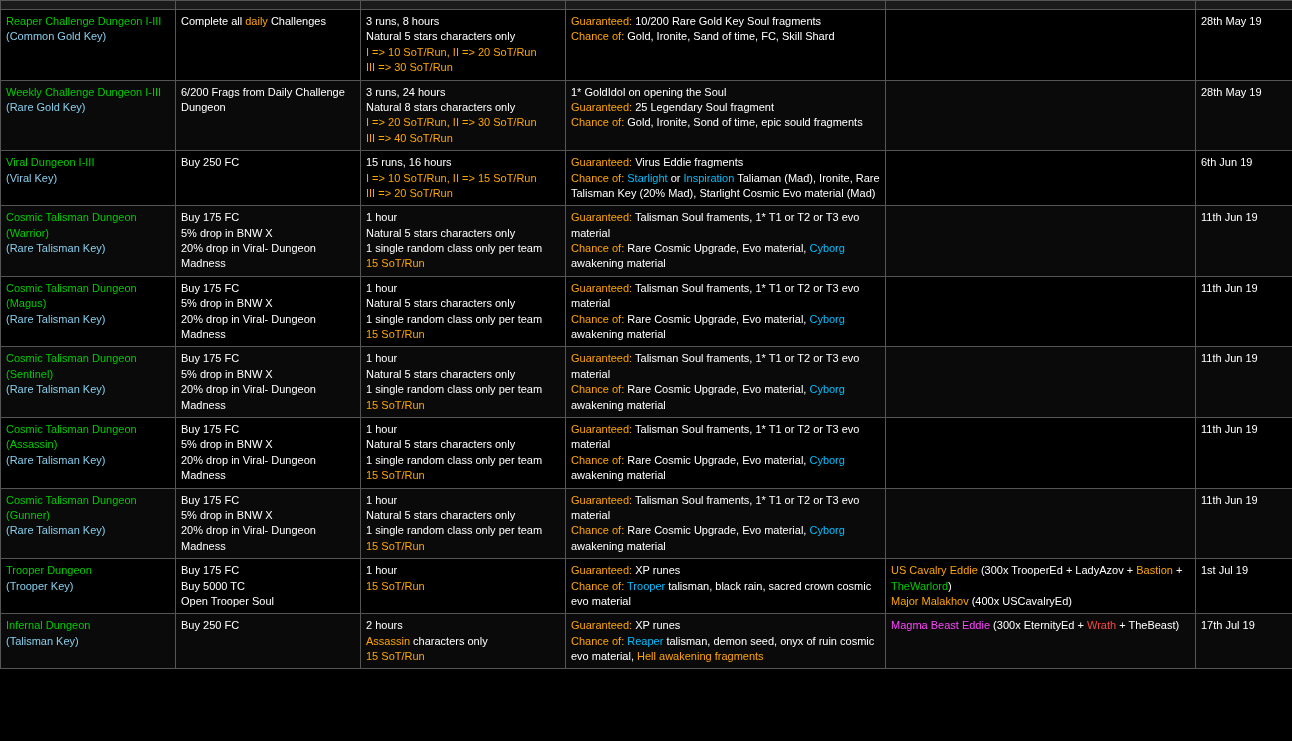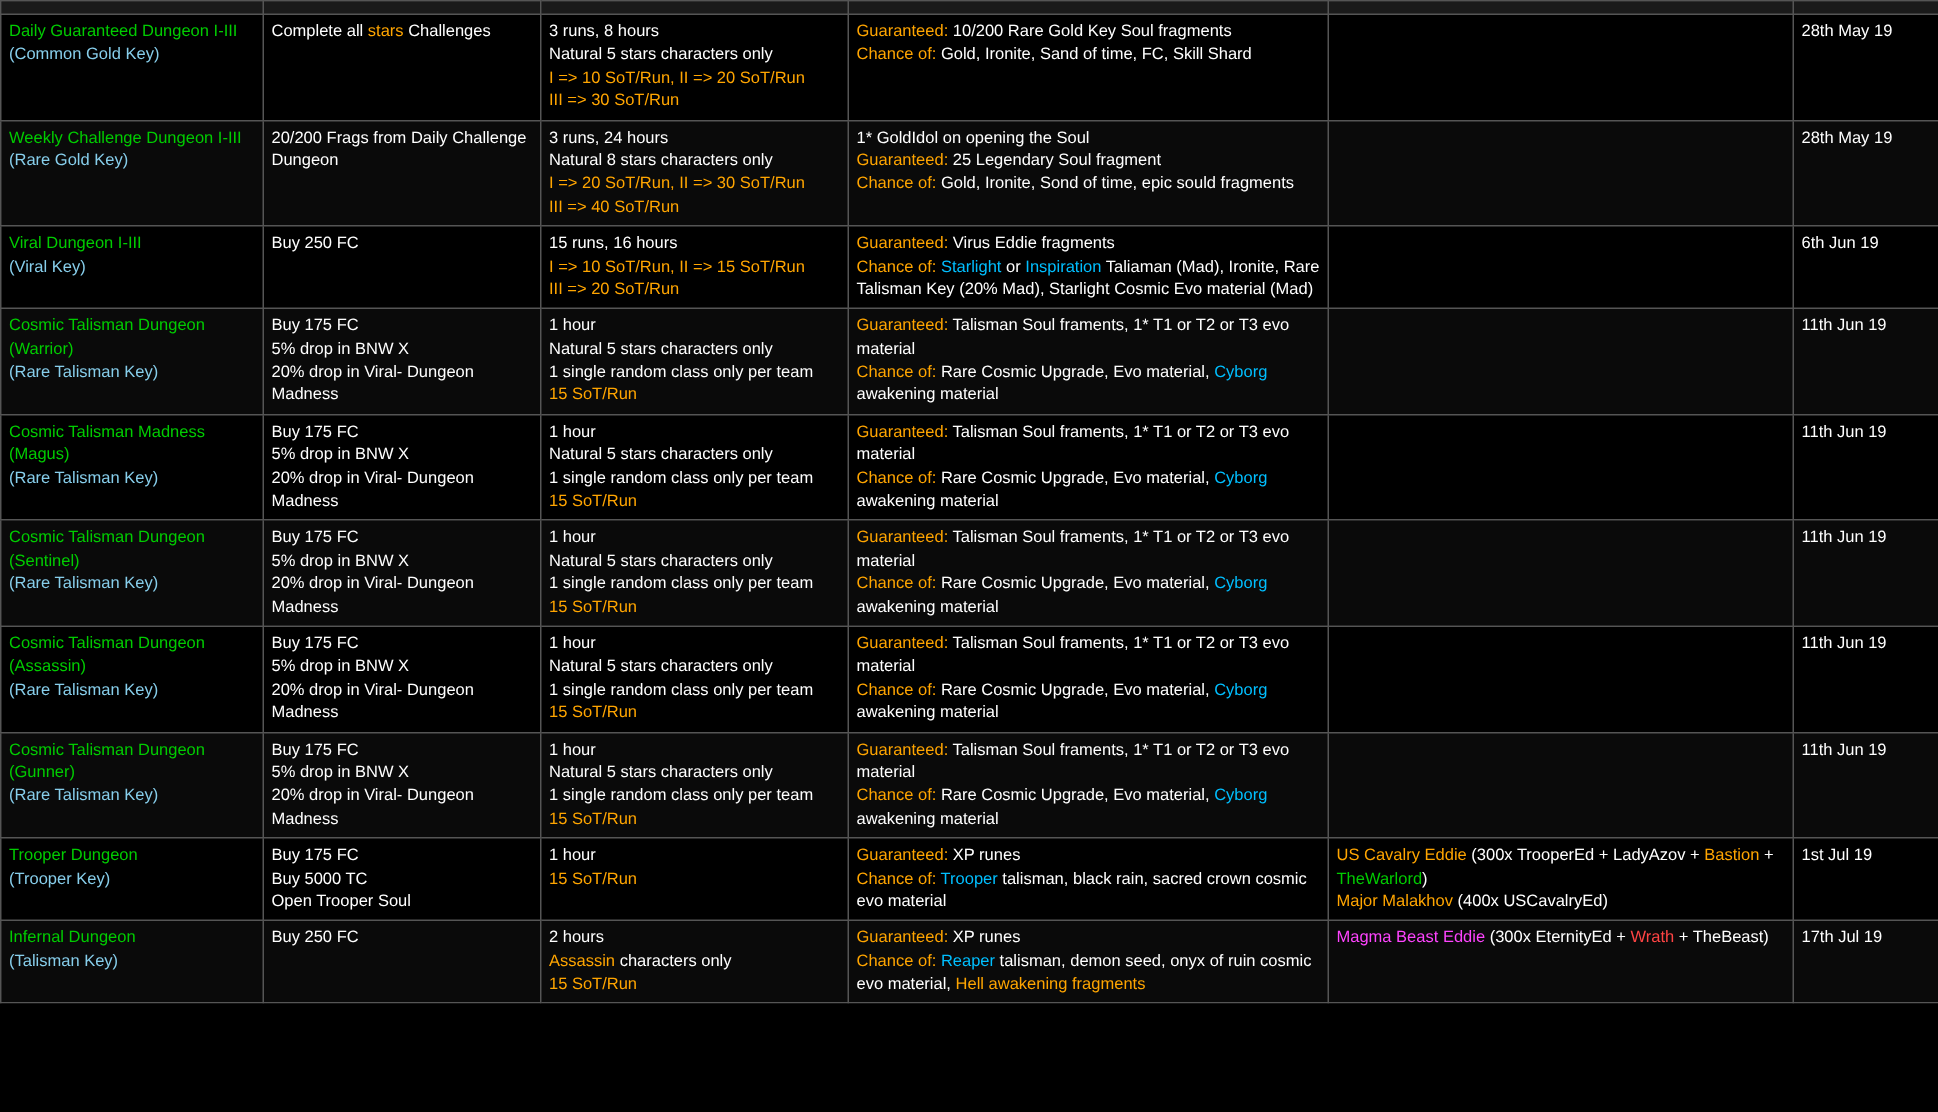--- a/index.html
+++ b/index.html
@@ -58,40 +58,40 @@
       <th></th>
       <th></th>
       <th></th>
       <th></th>
       <th></th>
     </tr>
   </thead>
   <tbody id="table-body">
   <tr>
         <td>
-          <div style="color:#00cc00">Daily Guaranteed Dungeon I-III</div>
+          <div style="color:#00cc00">Reaper Challenge Dungeon I-III</div>
           <div style="color:#87ceeb">(Common Gold Key)</div>
         </td>
-        <td>Complete all <span style="color:#ffa500">stars</span> Challenges</td>
+        <td>Complete all <span style="color:#ffa500">daily</span> Challenges</td>
         <td>
           <div><span style="color:#ffffff">3 runs, 8 hours</span></div>
           <div><span style="color:#ffffff">Natural 5 stars characters only</span></div>
           <div><span style="color:#ffa500">I =&gt; 10 SoT/Run, II =&gt; 20 SoT/Run</span></div>
           <div><span style="color:#ffa500">III =&gt; 30 SoT/Run</span></div>
         </td>
         <td><span style="color:#ffa500">Guaranteed:</span> 10/200 Rare Gold Key Soul fragments<br><span style="color:#ffa500">Chance of:</span> Gold, Ironite, Sand of time, FC, Skill Shard</td>
         <td></td>
         <td>28th May 19</td>
       </tr>
       <tr>
         <td>
           <div style="color:#00cc00">Weekly Challenge Dungeon I-III</div>
           <div style="color:#87ceeb">(Rare Gold Key)</div>
         </td>
-        <td>20/200 Frags from Daily Challenge Dungeon</td>
+        <td>6/200 Frags from Daily Challenge Dungeon</td>
         <td>
           <div><span style="color:#ffffff">3 runs, 24 hours</span></div>
           <div><span style="color:#ffffff">Natural 8 stars characters only</span></div>
           <div><span style="color:#ffa500">I =&gt; 20 SoT/Run, II =&gt; 30 SoT/Run</span></div>
           <div><span style="color:#ffa500">III =&gt; 40 SoT/Run</span></div>
         </td>
         <td>1* GoldIdol on opening the Soul<br><span style="color:#ffa500">Guaranteed:</span> 25 Legendary Soul fragment<br><span style="color:#ffa500">Chance of:</span> Gold, Ironite, Sond of time, epic sould fragments</td>
         <td></td>
         <td>28th May 19</td>
       </tr>
@@ -121,21 +121,21 @@
           <div><span style="color:#ffffff">Natural 5 stars characters only</span></div>
           <div><span style="color:#ffffff">1 single random class only per team</span></div>
           <div><span style="color:#ffa500">15 SoT/Run</span></div>
         </td>
         <td><span style="color:#ffa500">Guaranteed:</span> Talisman Soul framents, 1* T1 or T2 or T3 evo material<br><span style="color:#ffa500">Chance of:</span> Rare Cosmic Upgrade, Evo material, <span style="color:#00bfff">Cyborg</span> awakening material</td>
         <td></td>
         <td>11th Jun 19</td>
       </tr>
       <tr>
         <td>
-          <div style="color:#00cc00">Cosmic Talisman Madness (Magus)</div>
+          <div style="color:#00cc00">Cosmic Talisman Dungeon (Magus)</div>
           <div style="color:#87ceeb">(Rare Talisman Key)</div>
         </td>
         <td>Buy 175 FC<br>5% drop in BNW X<br>20% drop in Viral- Dungeon Madness</td>
         <td>
           <div><span style="color:#ffffff">1 hour</span></div>
           <div><span style="color:#ffffff">Natural 5 stars characters only</span></div>
           <div><span style="color:#ffffff">1 single random class only per team</span></div>
           <div><span style="color:#ffa500">15 SoT/Run</span></div>
         </td>
         <td><span style="color:#ffa500">Guaranteed:</span> Talisman Soul framents, 1* T1 or T2 or T3 evo material<br><span style="color:#ffa500">Chance of:</span> Rare Cosmic Upgrade, Evo material, <span style="color:#00bfff">Cyborg</span> awakening material</td>

